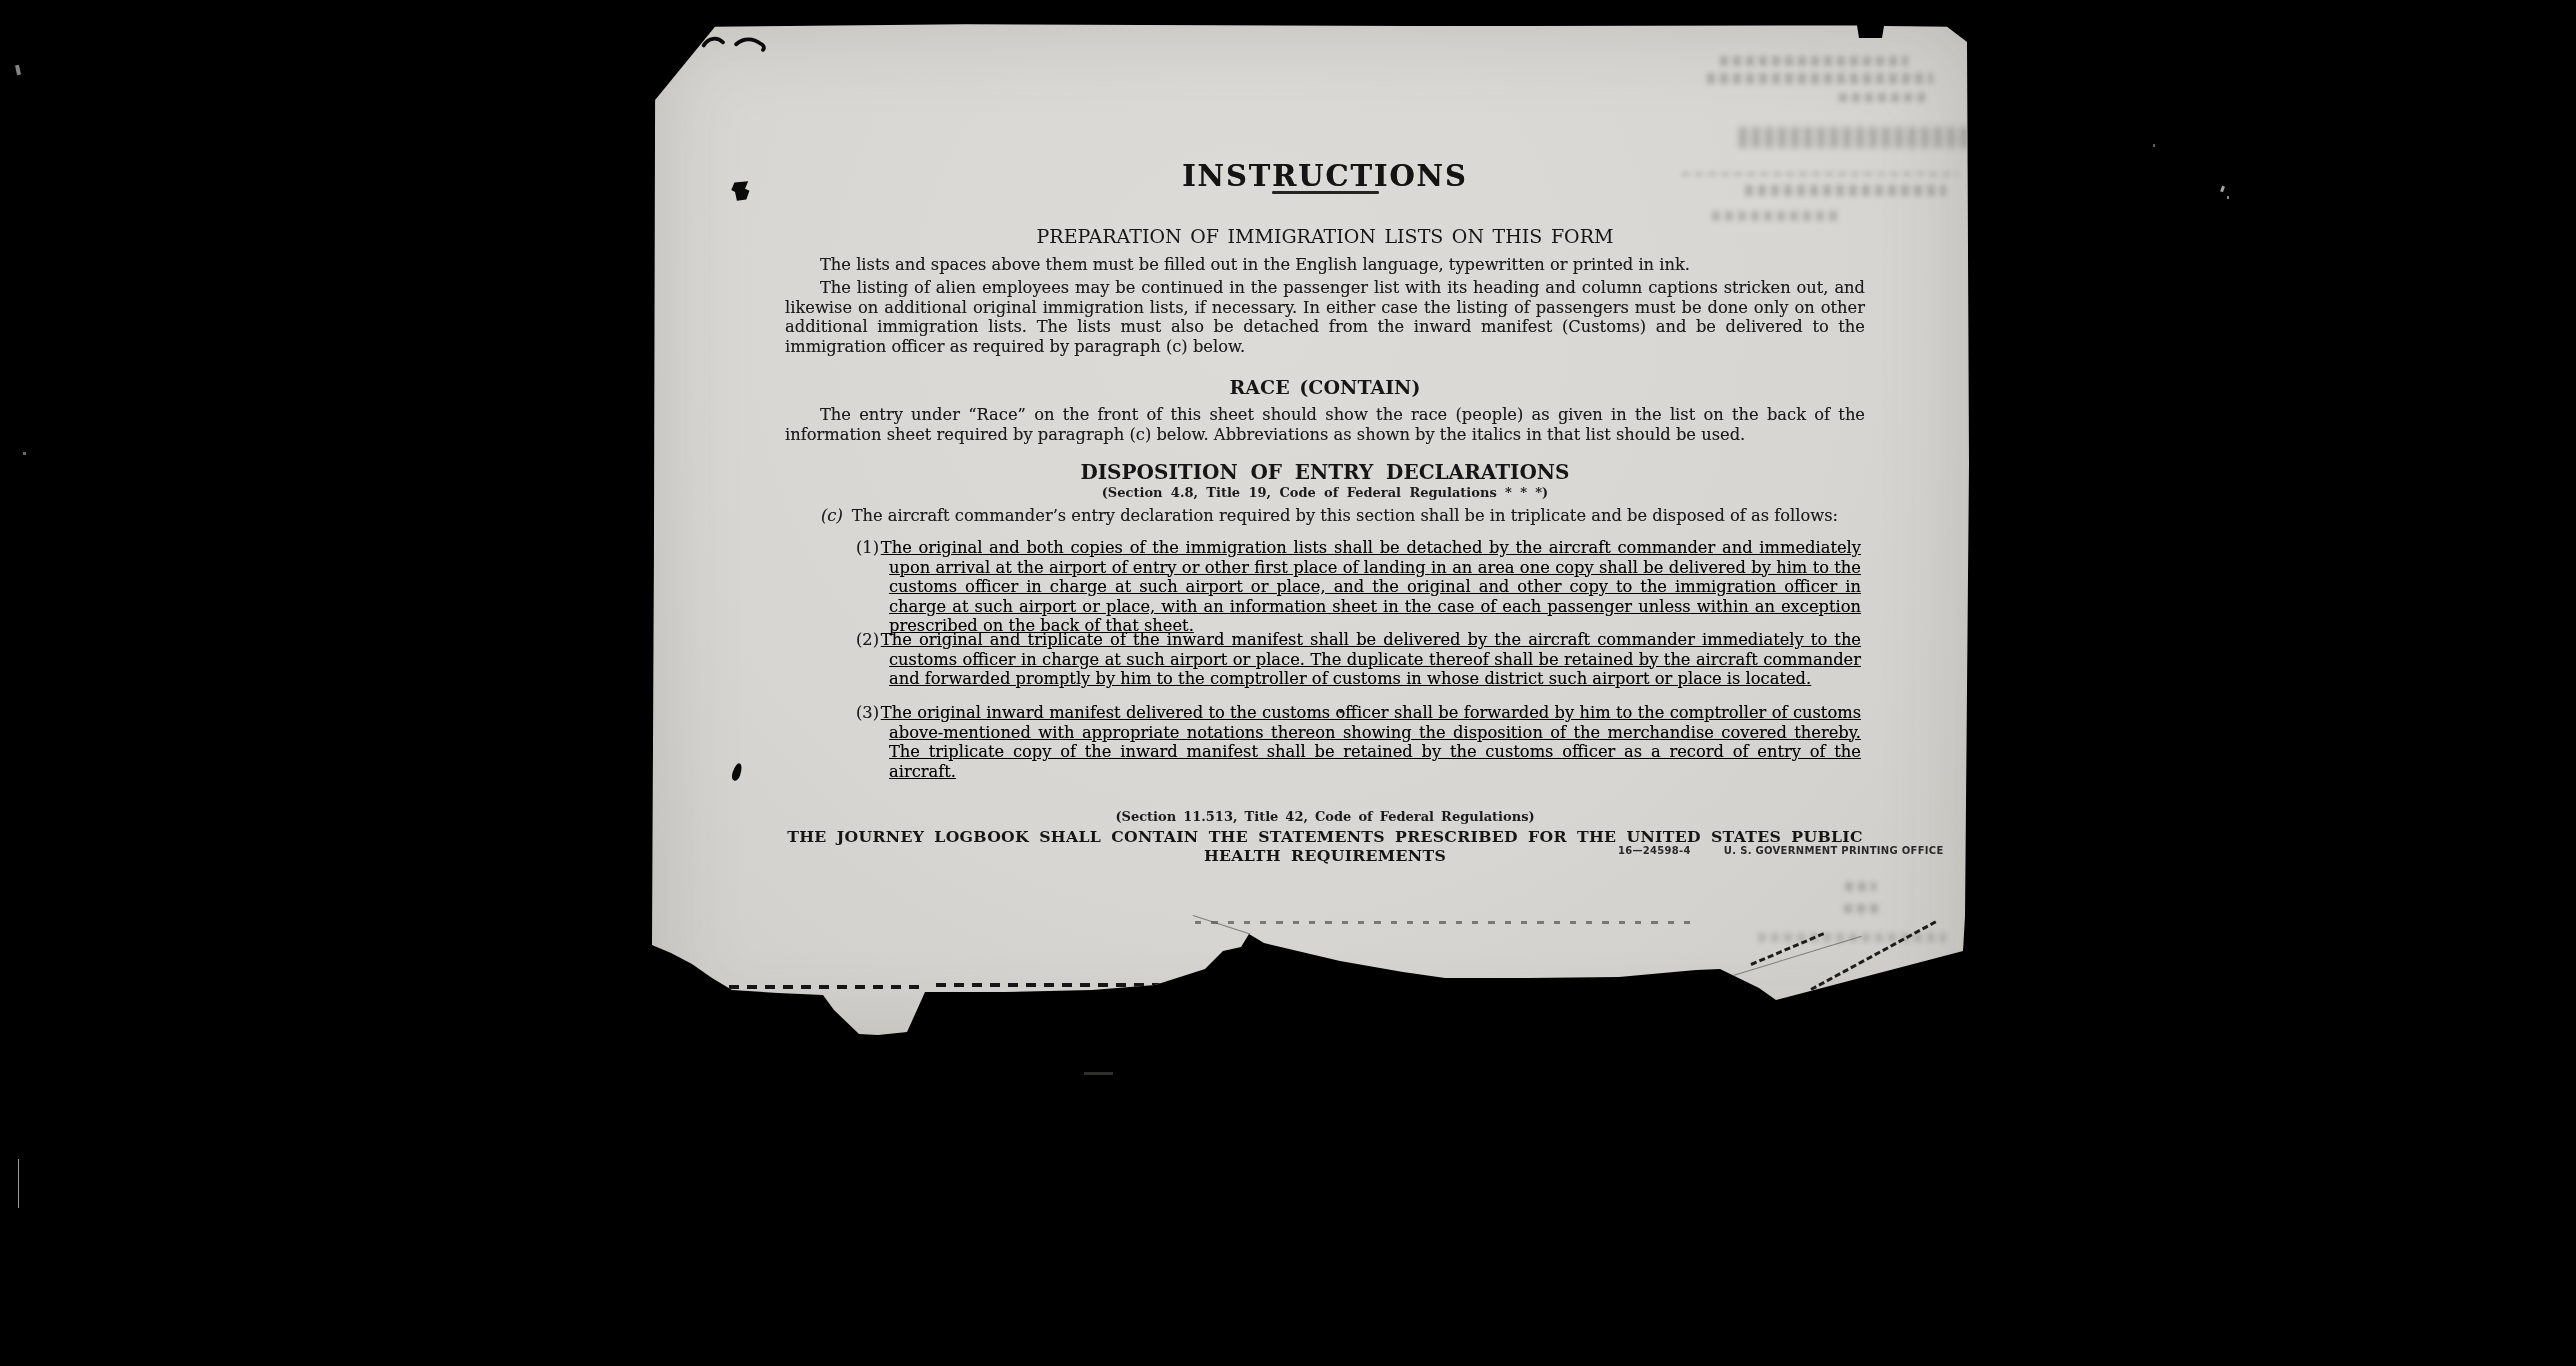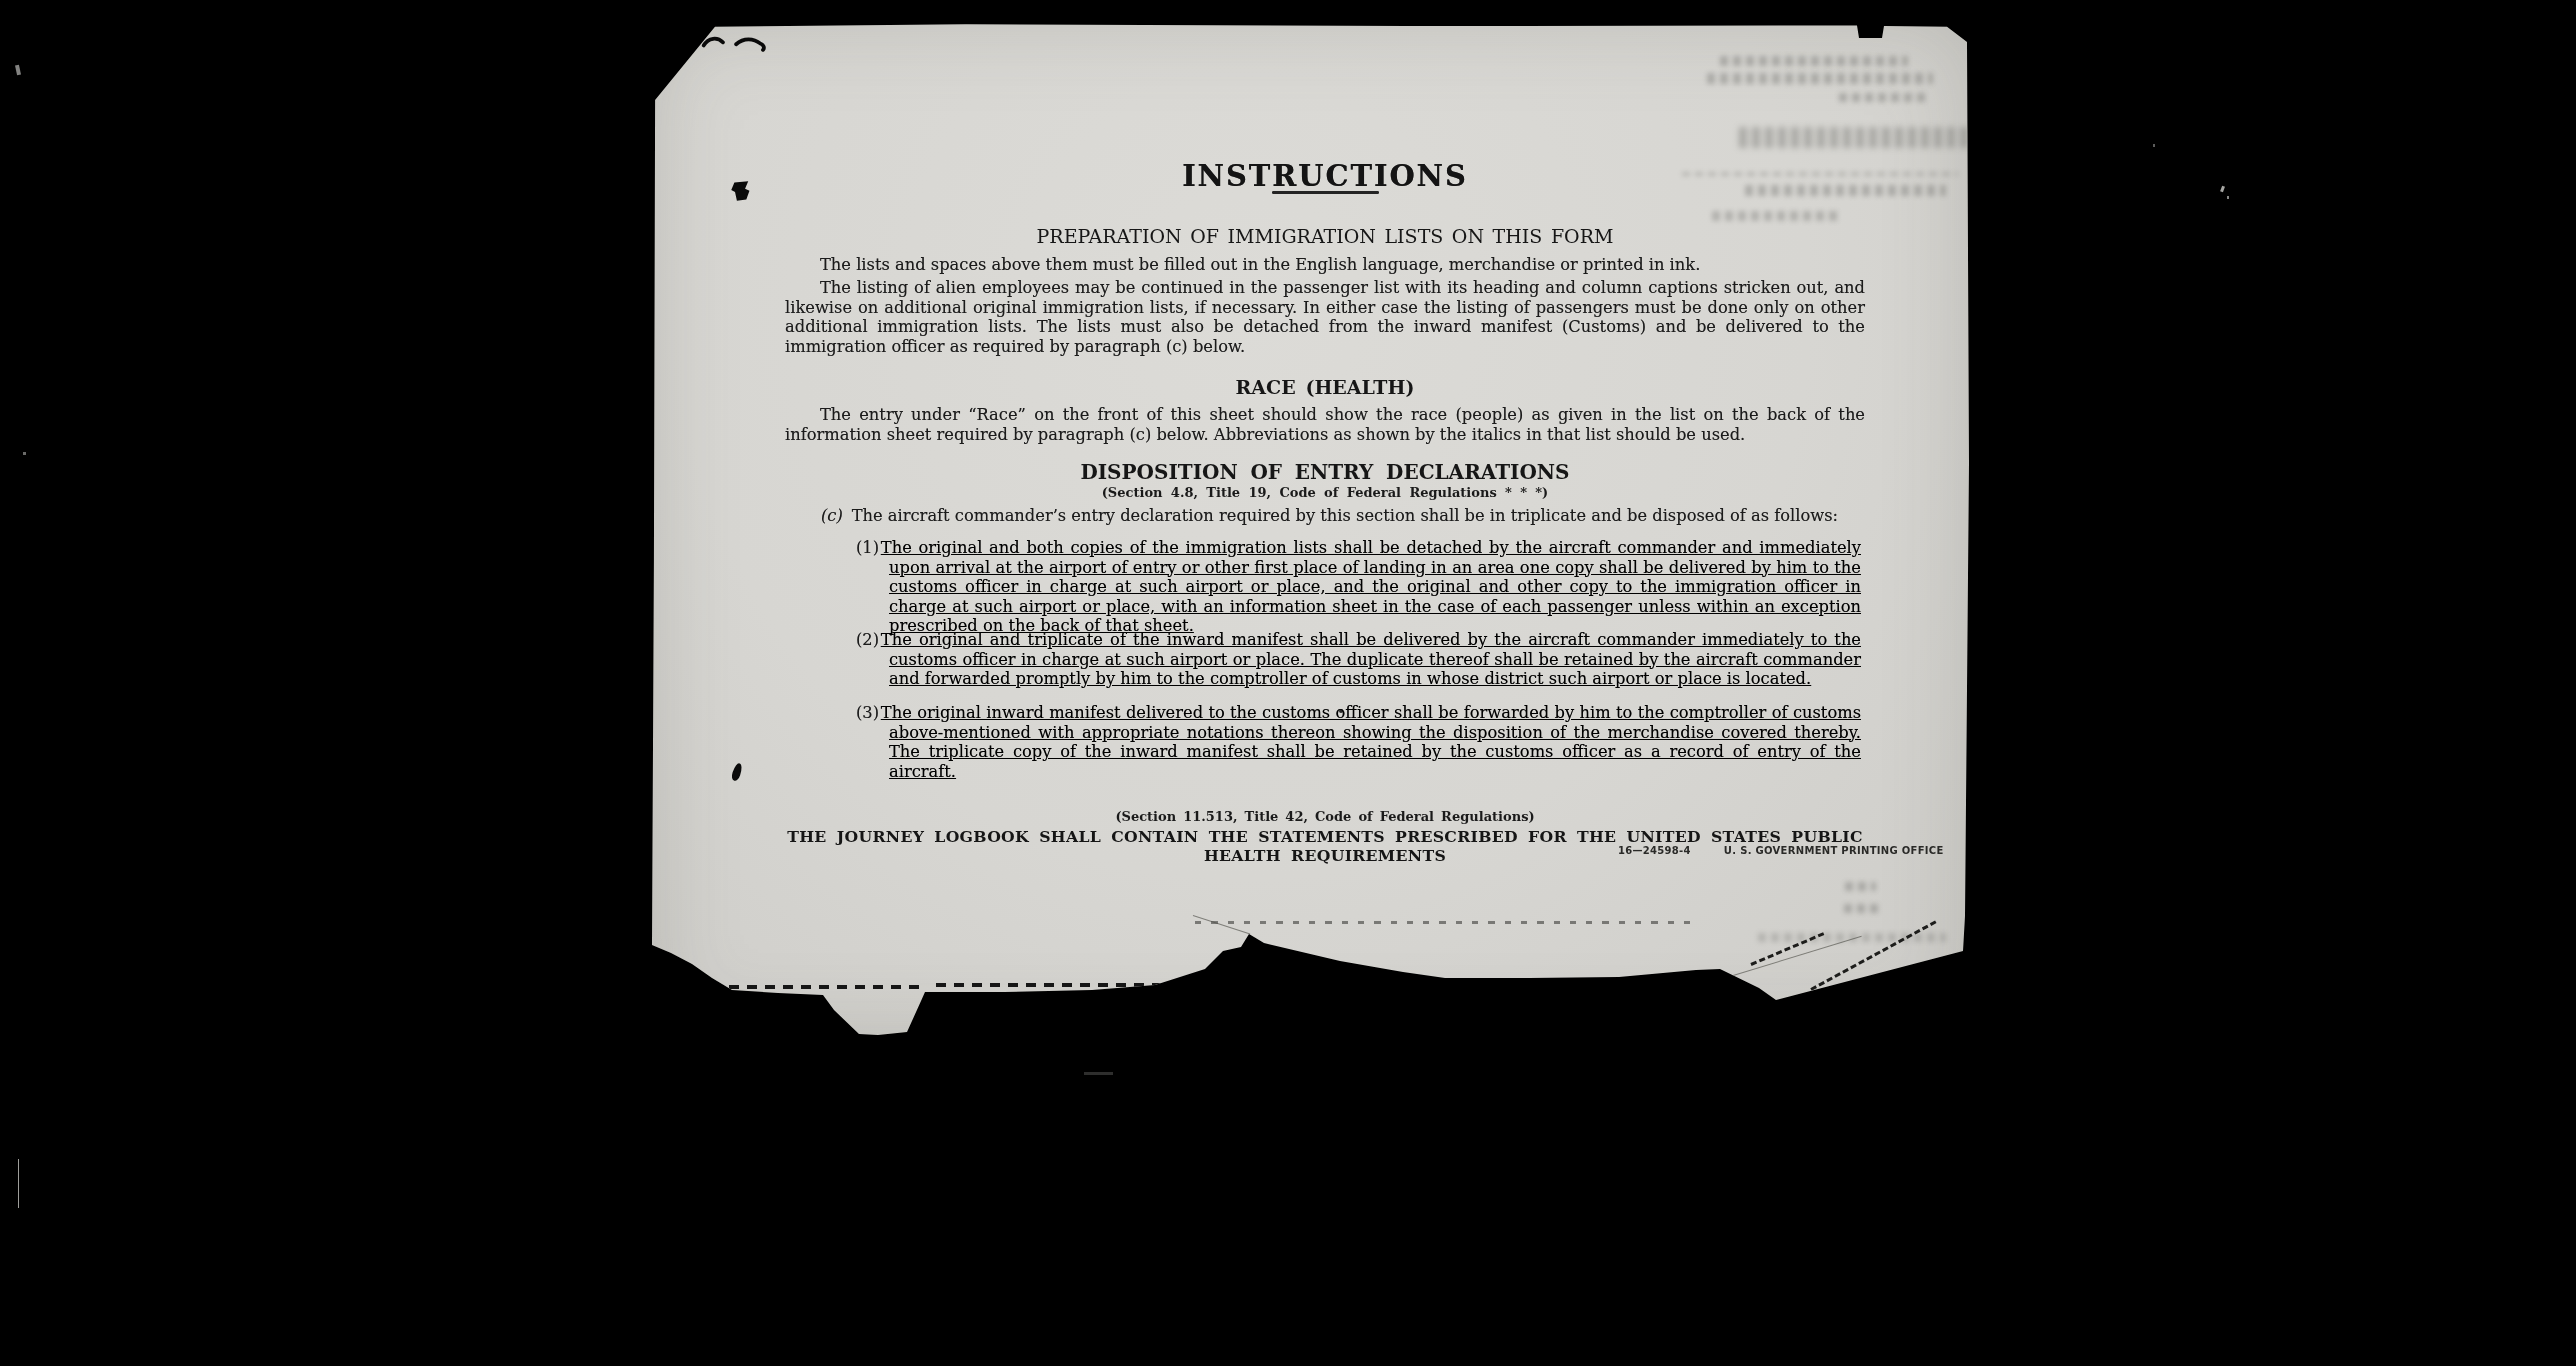--- a/index.html
+++ b/index.html
@@ -119,24 +119,24 @@
   <div class="diagdash" style="left:1099px;top:940px;width:79px;transform:rotate(-23deg);"></div>
   <div class="thinline" style="left:1068px;top:956px;width:148px;transform:rotate(-17deg);"></div>
   <div class="thinline" style="left:541px;top:892px;width:60px;transform:rotate(18deg);"></div>
 
   <div class="col">
 
     <div class="block doc-title">INSTRUCTIONS</div>
     <div class="title-rule"></div>
 
     <div class="block h-prep">PREPARATION OF IMMIGRATION LISTS ON THIS FORM</div>
-    <div class="block body-text indent p1">The lists and spaces above them must be filled out in the English language, merchandise or printed in ink.</div>
+    <div class="block body-text indent p1">The lists and spaces above them must be filled out in the English language, typewritten or printed in ink.</div>
     <div class="block body-text indent p2">The listing of alien employees may be continued in the passenger list with its heading and column captions stricken out, and likewise on additional original immigration lists, if necessary.  In either case the listing of passengers must be done only on other additional immigration lists.  The lists must also be detached from the inward manifest (Customs) and be delivered to the immigration officer as required by paragraph (c) below.</div>
 
-    <div class="block h-race">RACE (HEALTH)</div>
+    <div class="block h-race">RACE (CONTAIN)</div>
     <div class="block h-disp">DISPOSITION OF ENTRY DECLARATIONS</div>
 
     <div class="block body-text indent p-race">The entry under “Race” on the front of this sheet should show the race (people) as given in the list on the back of the information sheet required by paragraph (c) below.  Abbreviations as shown by the italics in that list should be used.</div>
     <div class="block h-disp-sub">(Section 4.8, Title 19, Code of Federal Regulations * * *)</div>
 
     <div class="block body-text p-c">
       <span class="c-label">(c)</span><span>The aircraft commander’s entry declaration required by this section shall be in triplicate and be disposed of as follows:</span>
     </div>
 
     <div class="list-item item-1 body-text">

